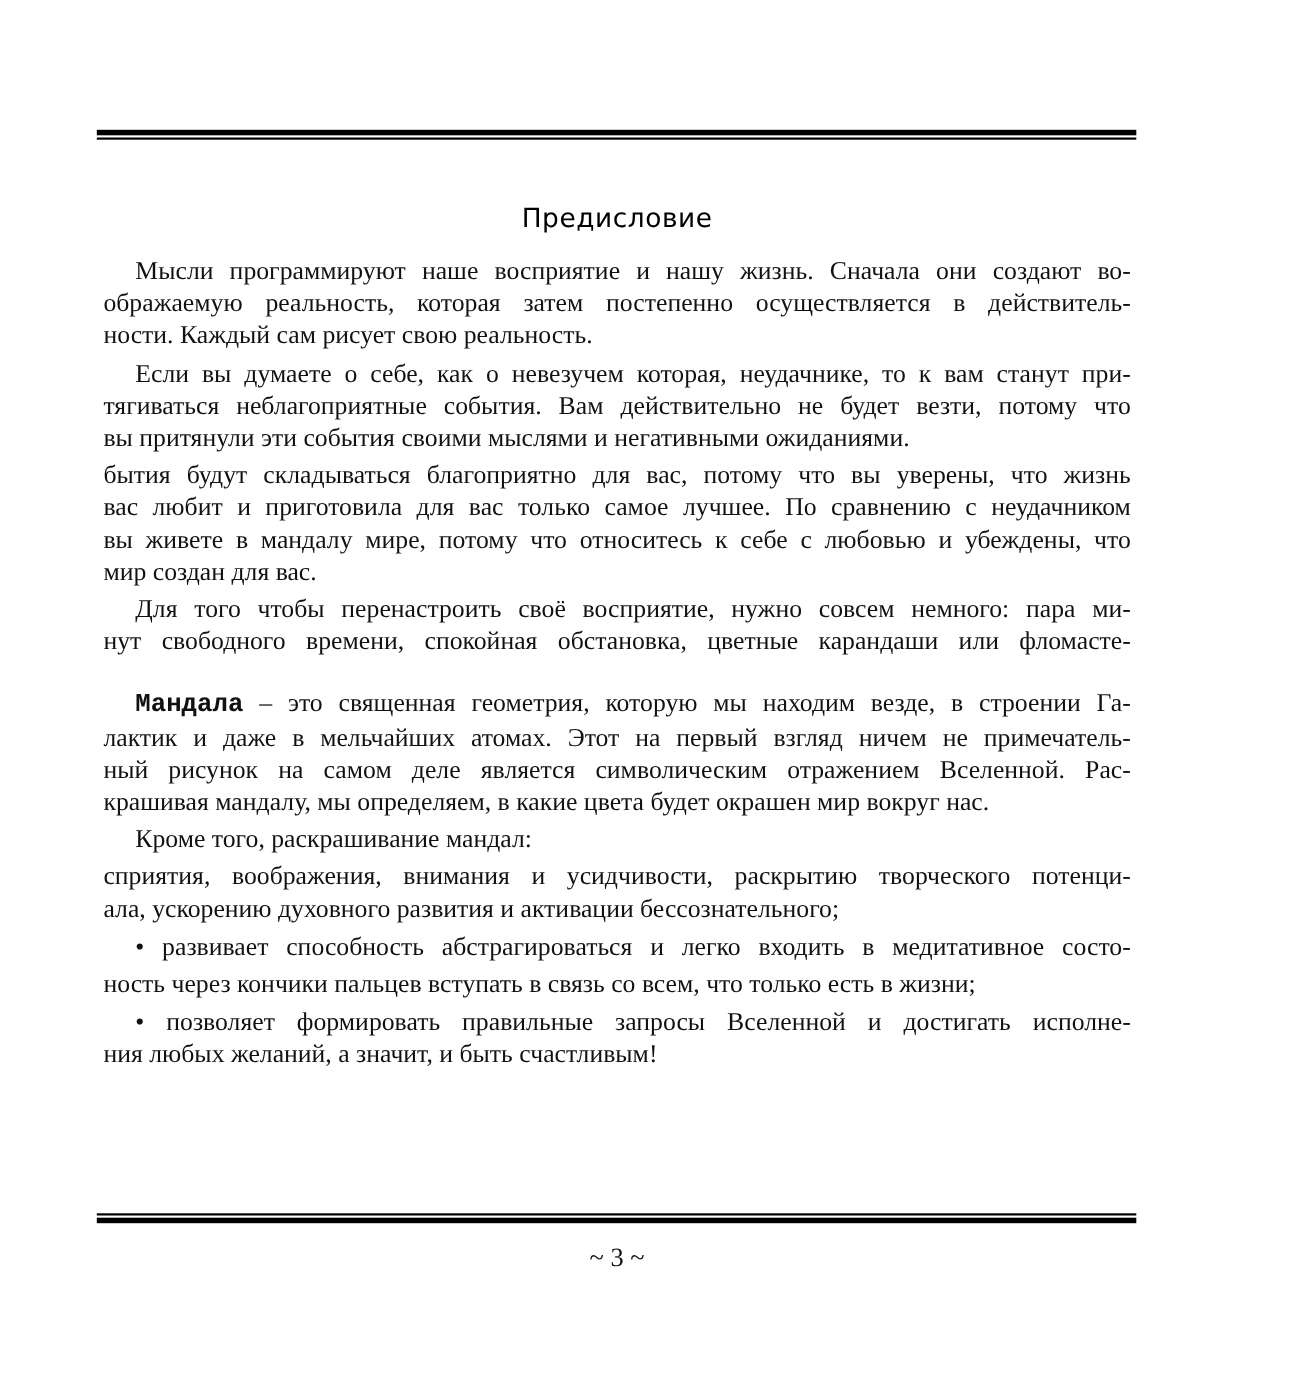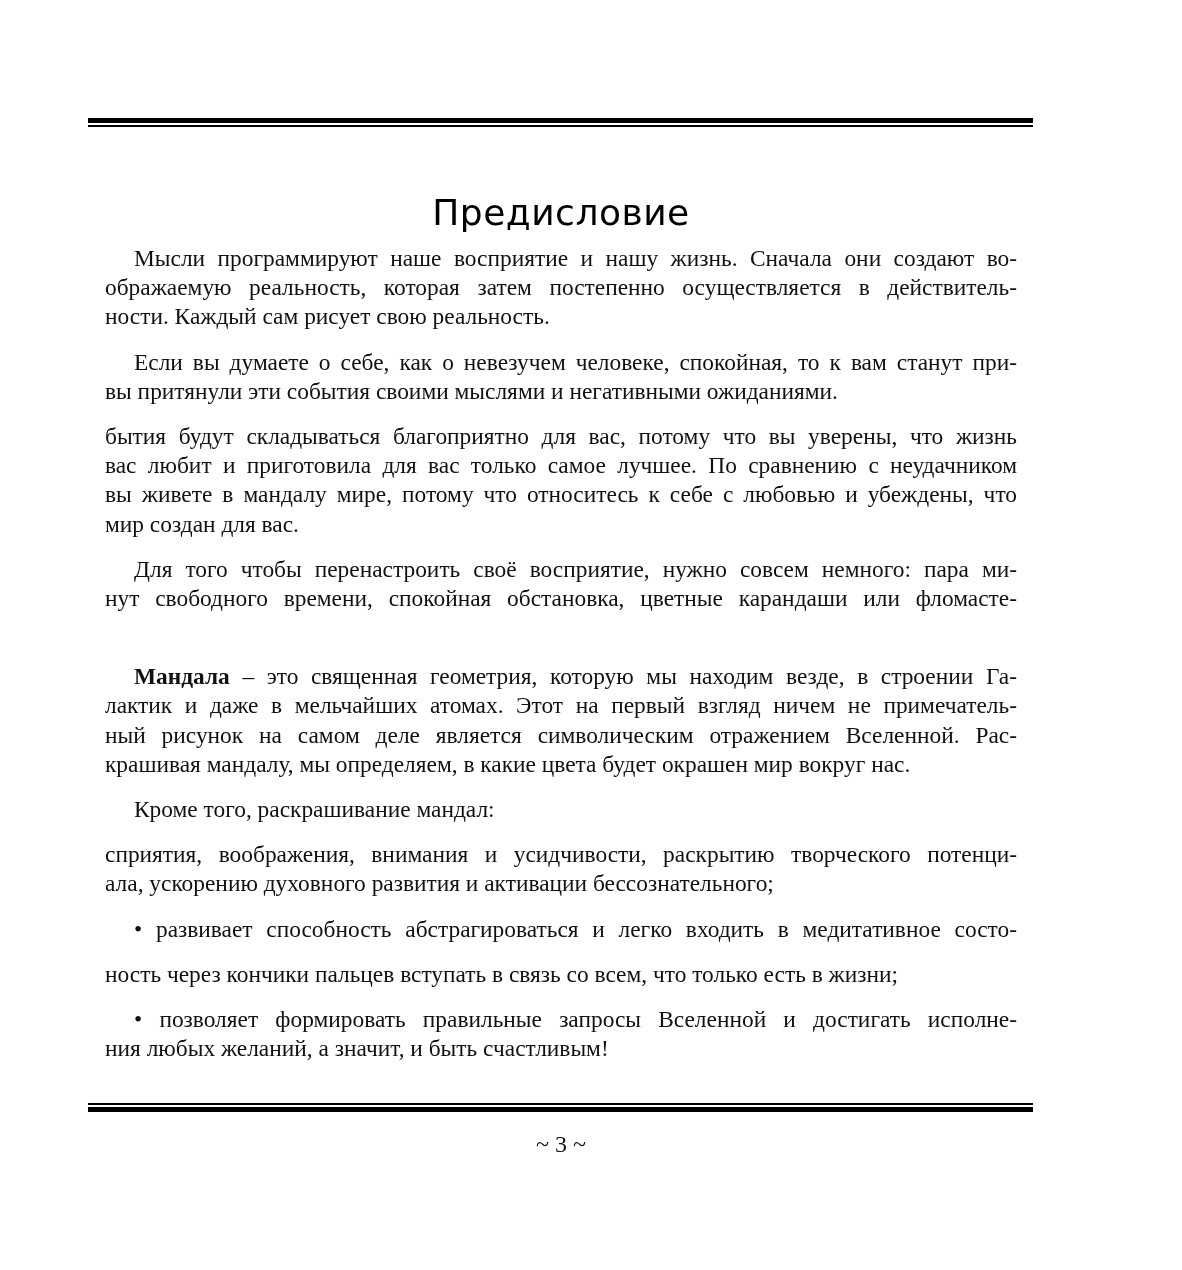--- a/index.html
+++ b/index.html
@@ -5,58 +5,59 @@
   html, body { margin: 0; padding: 0; background: #ffffff; }
   body { width: 1182px; height: 1270px; position: relative; overflow: hidden; color: #111; }
   .rule { position: absolute; left: 88px; width: 945px; }
   .rule .thick { height: 5px; background: #000; }
   .rule .thin { height: 2px; background: #000; }
   .rule .gap { height: 2px; }
   .rule-top { top: 118px; }
   .rule-bottom { top: 1103px; }
   .title {
     position: absolute; top: 168px; left: 0; width: 1122px; text-align: center;
-    font-family: "DejaVu Sans", sans-serif; font-size: 36px; letter-spacing: 0.5px;
+    font-family: "DejaVu Sans", sans-serif; font-size: 24px; letter-spacing: 0.5px;
     color: #000; font-weight: normal;
   }
   .body-text {
     position: absolute; left: 89px; width: 944px; top: 228px;
     font-family: "Liberation Serif", serif; font-size: 23.4px; line-height: 29.2px;
     text-align: justify; color: #111;
   }
   .para-gap { height: 17px; }
-  .bold { font-weight: bold; }
+  .bold { font-weight: bold; font-family: Liberation Mono, monospace; }
   .page-num {
     position: absolute; top: 1131px; left: 0; width: 1122px; text-align: center;
     font-family: "Liberation Serif", serif; font-size: 24px; color: #111;
   }
   .line { display: block; text-align: justify; text-align-last: justify; }
   .line.last { text-align-last: left; }
   .line.indent { text-indent: 29px; }
-  .body-text .para { margin: 16px; }
+  .body-text .para { margin: 5px; }
 </style>
 </head>
 <body>
 
 <div class="rule rule-top">
   <div class="thick"></div>
   <div class="gap"></div>
   <div class="thin"></div>
 </div>
 
 <h1 class="title">Предисловие</h1>
 
 <div class="body-text">
   <div class="para">
     <span class="line indent">Мысли программируют наше восприятие и нашу жизнь. Сначала они создают во-</span>
     <span class="line">ображаемую реальность, которая затем постепенно осуществляется в действитель-</span>
     <span class="line last">ности. Каждый сам рисует свою реальность.</span>
   </div>
   <div class="para">
-    <span class="line indent">Если вы думаете о себе, как о невезучем человеке, спокойная, то к вам станут при-</span>
+    <span class="line indent">Если вы думаете о себе, как о невезучем которая, неудачнике, то к вам станут при-</span>
+    <span class="line">тягиваться неблагоприятные события. Вам действительно не будет везти, потому что</span>
     <span class="line last">вы притянули эти события своими мыслями и негативными ожиданиями.</span>
   </div>
   <div class="para">
     <span class="line">бытия будут складываться благоприятно для вас, потому что вы уверены, что жизнь</span>
     <span class="line">вас любит и приготовила для вас только самое лучшее. По сравнению с неудачником</span>
     <span class="line">вы живете в мандалу мире, потому что относитесь к себе с любовью и убеждены, что</span>
     <span class="line last">мир создан для вас.</span>
   </div>
   <div class="para">
     <span class="line indent">Для того чтобы перенастроить своё восприятие, нужно совсем немного: пара ми-</span>

